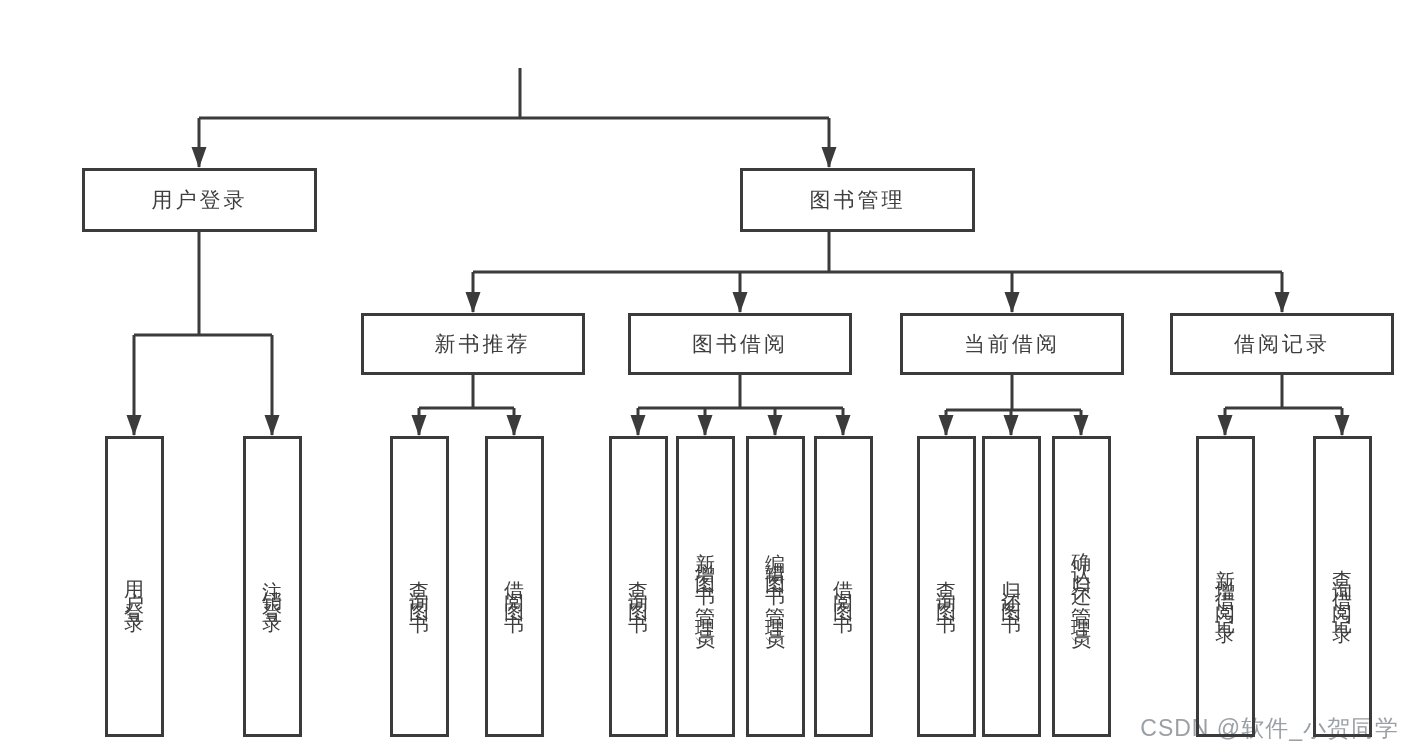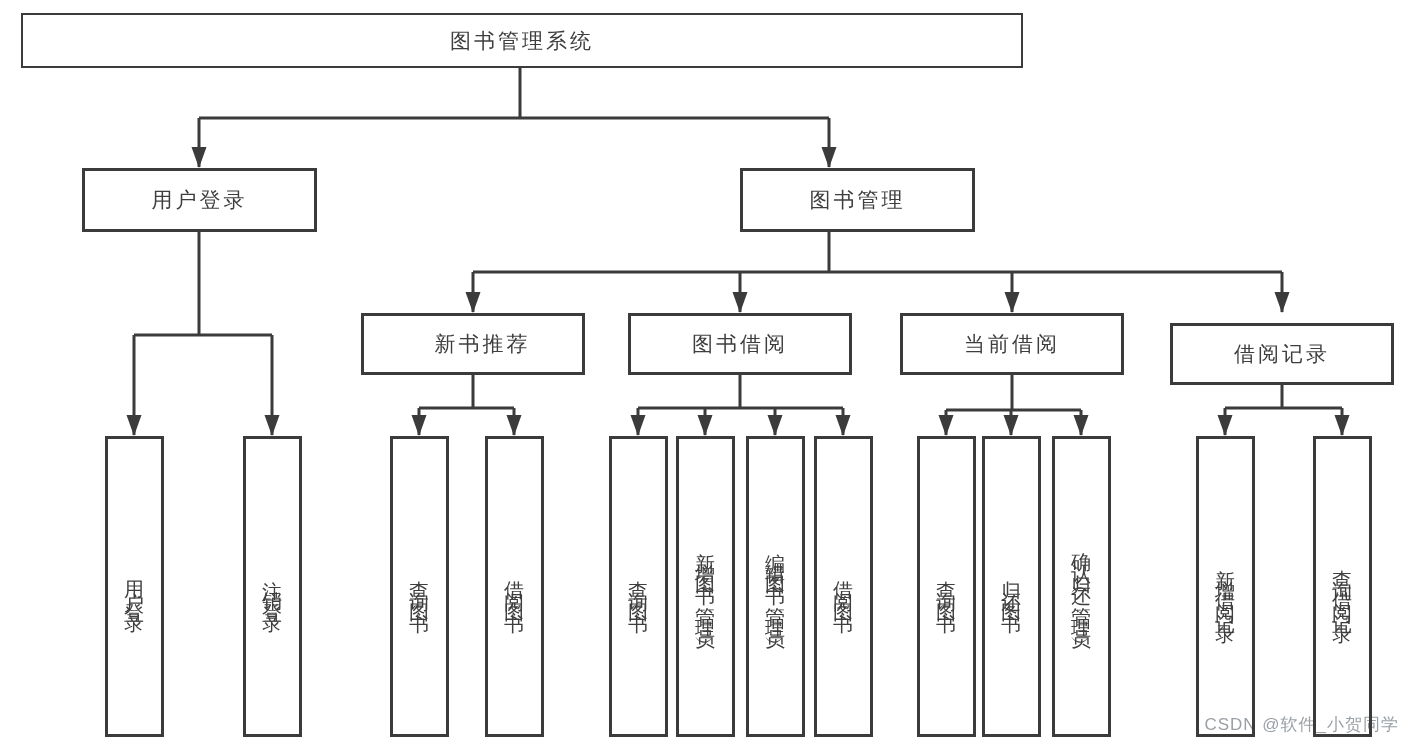--- a/index.html
+++ b/index.html
@@ -43,21 +43,21 @@
     text-orientation: mixed;
     font-size: 20px;
     letter-spacing: 11px;
     line-height: 1.1;
     white-space: nowrap;
   }
   .watermark {
     position: absolute;
     top: 713px;
     right: 6px;
-    font-size: 17px;
+    font-size: 23px;
     letter-spacing: 1px;
     color: #9aa0a6;
     z-index: 3;
     mix-blend-mode: darken;
     white-space: nowrap;
   }
 </style>
 </head>
 <body>
 
@@ -89,41 +89,38 @@
         <polygon points="767.5,415 782.5,415 775,436"></polygon>
         <polygon points="835.5,415 850.5,415 843,436"></polygon>
         <polygon points="938.5,415 953.5,415 946,436"></polygon>
         <polygon points="1003.5,415 1018.5,415 1011,436"></polygon>
         <polygon points="1073.5,415 1088.5,415 1081,436"></polygon>
         <polygon points="1217.5,415 1232.5,415 1225,436"></polygon>
         <polygon points="1334.5,415 1349.5,415 1342,436"></polygon>
       </g>
   </svg>
 
-  <div class="box root" style="left:21px; top:13px; width:1002px; height:55px;">
-    <span class="h-label">图书管理系统</span>
-  </div>
 
   <div class="box" style="left:82px; top:168px; width:235px; height:64px;">
     <span class="h-label">用户登录</span>
   </div>
   <div class="box" style="left:740px; top:168px; width:235px; height:64px;">
     <span class="h-label">图书管理</span>
   </div>
 
   <div class="box" style="left:361px; top:313px; width:224px; height:62px;padding-left:19px;">
     <span class="h-label">新书推荐</span>
   </div>
   <div class="box" style="left:900px; top:313px; width:224px; height:62px;">
     <span class="h-label">当前借阅</span>
   </div>
   <div class="box" style="left:628px; top:313px; width:224px; height:62px;">
     <span class="h-label">图书借阅</span>
   </div>
-  <div class="box" style="left:1170px; top:323px; width:224px; height:62px;">
+  <div class="box" style="left:1170px; top:313px; width:224px; height:62px;">
     <span class="h-label">借阅记录</span>
   </div>
 
   <div class="box leaf" style="left:105px; top:436px; width:59px; height:301px;">
     <span class="v-label">用户登录</span>
   </div>
   <div class="box leaf" style="left:243px; top:436px; width:59px; height:301px;">
     <span class="v-label">注销登录</span>
   </div>
 

